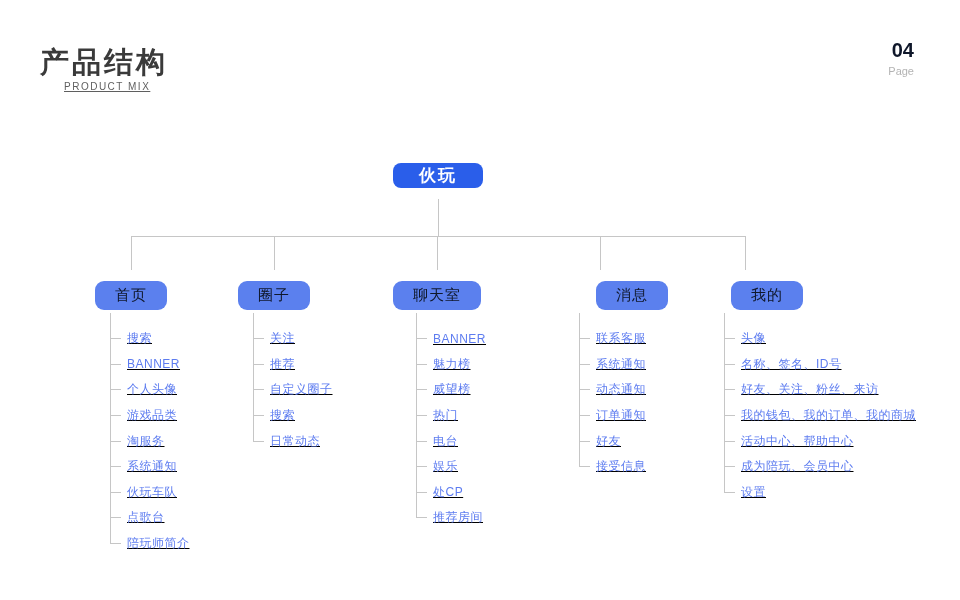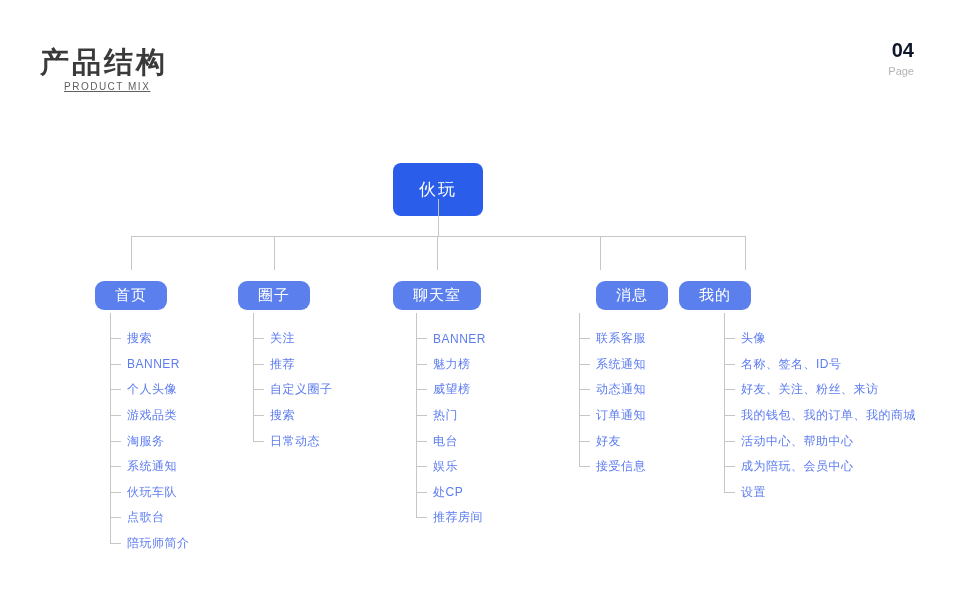--- a/index.html
+++ b/index.html
@@ -23,35 +23,35 @@
   }
   .pagelabel {
     position: absolute; right: 46px; top: 65px;
     font-size: 11px; color: #b3b3b3; text-align: left;
   }
 
   
   .root-node {
     position: absolute; transform: translateX(-50%);
     background: var(--root-bg, #2a5eea); color: #ffffff;
-    font-size: 17px; font-weight: normal; letter-spacing: 2px;
-    padding: 15px 26px; border-radius: 8px; white-space: nowrap;
+    font-size: 17px; font-weight: bold; letter-spacing: 2px;
+    padding: 1px 26px; border-radius: 8px; white-space: nowrap;
   }
   .branch-node {
     position: absolute; transform: translateX(-50%);
-    background: var(--branch-bg, #5b80ee); color: #ffffff;
+    background: var(--branch-bg, #5b80ee); color: #0f172a;
     font-size: 15px; letter-spacing: 1px;
     padding: 5px 20px; border-radius: 9px; white-space: nowrap;
   }
 
   
   .cline { position: absolute; background: var(--line-c, #c6c6c6); }
 
   
-  .column { position: absolute; }
+  .column { position: absolute; text-decoration: underline; }
   .vline { position: absolute; left: 0; top: 0; width: 1px; background: var(--line-c, #c6c6c6); }
   .items { margin-top: 13px; }
   .leaf { height: 25.6px; display: flex; align-items: center; white-space: nowrap; }
   .tick { width: 11px; height: 1px; background: var(--line-c, #c6c6c6); margin-right: 6px; flex: 0 0 auto; }
   .leaf-label { font-size: 12px; color: var(--leaf-c, #5d7cf0); letter-spacing: 0.5px; }
 </style>
 </head>
 <body>
 
 <div class="slide">
@@ -202,21 +202,21 @@
             <div class="leaf">
               <span class="tick"></span>
               <span class="leaf-label">好友</span>
             </div>
             <div class="leaf">
               <span class="tick"></span>
               <span class="leaf-label">接受信息</span>
             </div>
           </div>
         </div>
-        <div class="branch-node" style="left: 715px; top: 281px;">我的</div>
+        <div class="branch-node" style="left: 767px; top: 281px;">我的</div>
         <div class="column" style="left: 724px; top: 313px;">
           <div class="vline" style="height: 179.4px;"></div>
           <div class="items">
             <div class="leaf">
               <span class="tick"></span>
               <span class="leaf-label">头像</span>
             </div>
             <div class="leaf">
               <span class="tick"></span>
               <span class="leaf-label">名称、签名、ID号</span>

